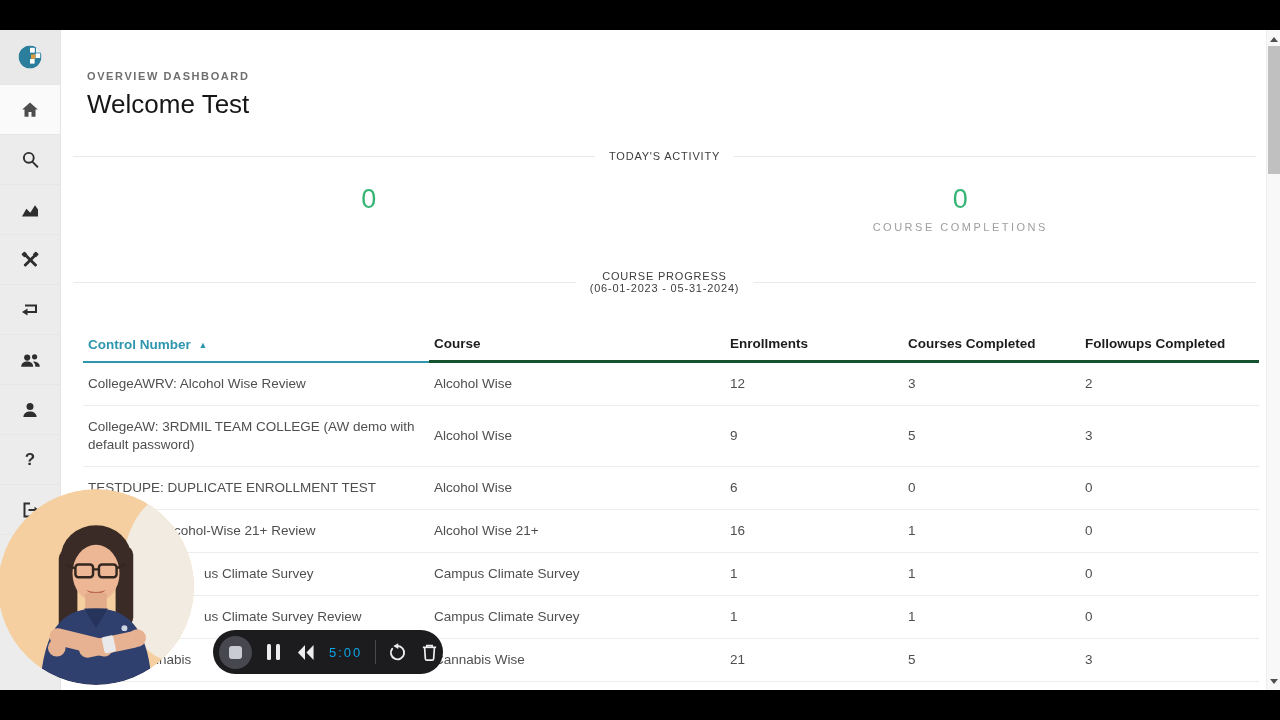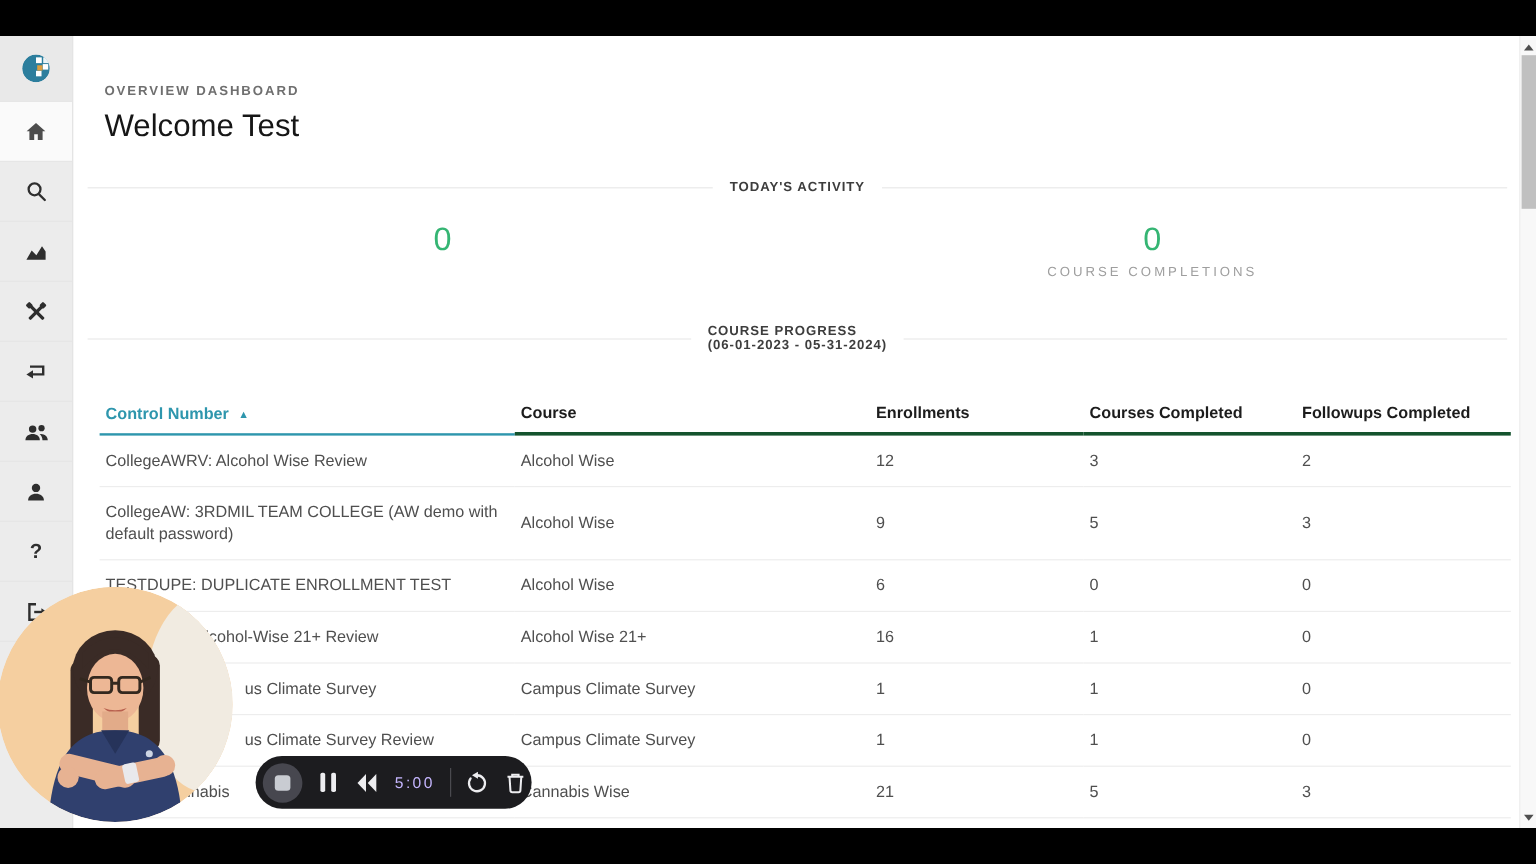--- a/index.html
+++ b/index.html
@@ -23,22 +23,22 @@
   .help-glyph{font-size:17px;font-weight:700;color:#2e2e2e;}
 
   
   .main{position:absolute;left:61px;top:30px;width:1205px;height:660px;background:#fff;z-index:1;}
   .page-header{position:absolute;top:40px;left:26px;}
   .eyebrow{font-size:11px;font-weight:700;color:#6f6f6f;letter-spacing:1.6px;}
   .page-title{font-size:26px;font-weight:400;color:#161616;margin-top:7px;}
 
   .rule-row{position:absolute;left:12px;right:10px;display:flex;align-items:center;}
   .rule{flex:1;height:1px;background:#e9e9e9;}
-  .rule-label{margin:0 14px;font-size:11px;font-weight:700;color:#3d3d3d;
-              letter-spacing:.8px;text-align:left;line-height:12px;}
+  .rule-label{margin:0 14px;font-size:11px;font-weight:400;color:#3d3d3d;
+              letter-spacing:.8px;text-align:center;line-height:12px;}
   .divider-activity{top:120px;}
   .divider-progress{top:240px;}
 
   .stats{position:absolute;top:155px;left:12px;right:10px;display:flex;}
   .stat{width:50%;text-align:center;}
   .stat-value{font-size:27px;color:#35b573;line-height:28px;}
   .stat-label{margin-top:8px;font-size:11px;color:#9e9e9e;letter-spacing:2.5px;}
 
   
   .course-table{position:absolute;top:296px;left:22px;width:1176px;border-collapse:collapse;
@@ -59,21 +59,21 @@
   .player{position:absolute;left:213px;top:630px;width:230px;height:44px;border-radius:22px;
           background:#1c1c1f;z-index:20;display:flex;align-items:center;padding-left:6px;
           box-sizing:border-box;}
   .player .stop-btn{width:33px;height:33px;border-radius:50%;background:#47474f;
           display:flex;align-items:center;justify-content:center;cursor:pointer;}
   .player .stop-square{width:13px;height:13px;border-radius:3px;background:#c9ccd2;}
   .player .pbtn{display:flex;align-items:center;justify-content:center;cursor:pointer;}
   .player .pause{margin-left:15px;display:flex;gap:5px;}
   .player .pause i{display:block;width:4px;height:16px;background:#ededf0;border-radius:1.5px;}
   .player .rewind{margin-left:16px;}
-  .player .time{margin-left:14px;font-size:13px;color:#c4b5fd;letter-spacing:2px;}
+  .player .time{margin-left:14px;font-size:13px;color:#0ea5e9;letter-spacing:2px;}
   .player .pdivider{margin-left:13px;width:1px;height:24px;background:#4a4a4f;}
   .player .replay{margin-left:12px;}
   .player .trash{margin-left:14px;}
 
   
   .scrollbar{position:absolute;right:0;top:30px;width:14px;height:660px;background:#f8f8f8;
              border-left:1px solid #eeeeee;z-index:40;box-sizing:border-box;}
   .sb-arrow{position:absolute;left:0;width:14px;height:14px;display:flex;align-items:center;
             justify-content:center;cursor:pointer;}
   .sb-arrow.up{top:2px;}

